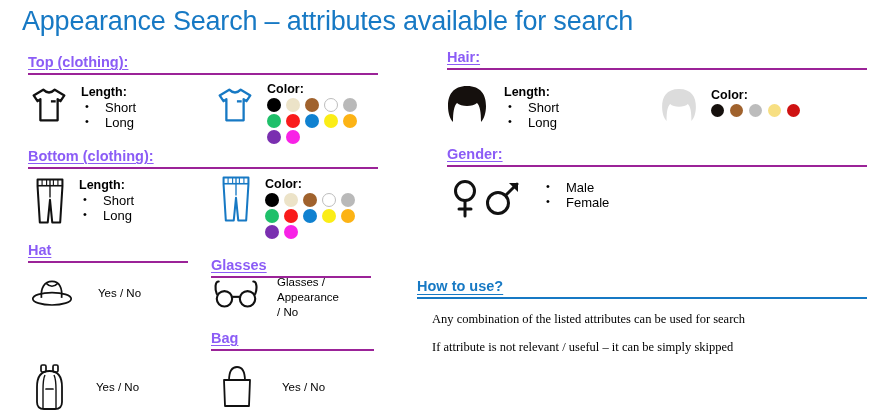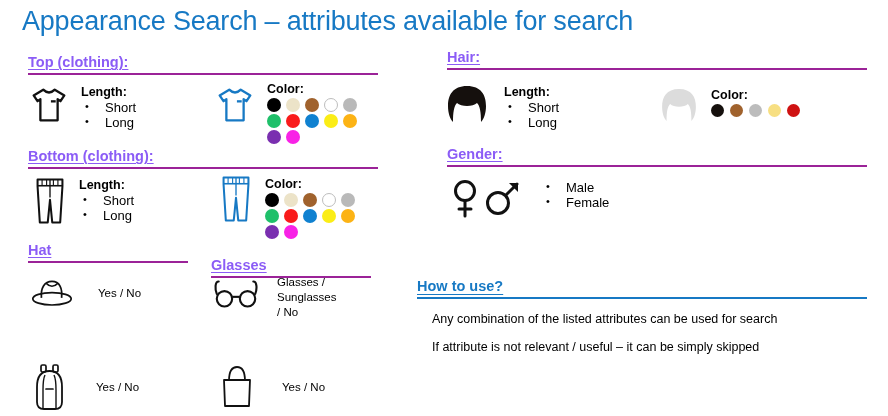--- a/index.html
+++ b/index.html
@@ -55,21 +55,21 @@
   .dot{width:14px;height:14px;border-radius:50%;box-sizing:border-box;display:block;}
   .dot.white{border:1px solid #bdbdbd;}
   .swatch-grid .dot{margin-right:3px;}
   .swatch-grid.hair .dot{width:13px;height:13px;margin-right:4px;}
 
   
   .howto{position:absolute;left:417px;top:278px;width:450px;}
   .howto-head{color:#1779c4;font-weight:bold;font-size:14.5px;
     text-decoration:underline;text-decoration-thickness:1px;text-underline-offset:3px;}
   .howto-rule{height:2px;background:#1779c4;margin-top:3px;width:450px;}
-  .howto-line{font-size:12.5px;line-height:16px;margin-top:12px;margin-left:15px;}
+  .howto-line{font-size:12.5px;line-height:16px;margin-top:12px;margin-left:15px;font-family:Liberation Serif, serif;}
 
   svg{display:block;}
 </style>
 </head>
 <body>
 
 <div class="slide">
 
   <div class="title">Appearance Search – attributes available for search</div>
 
@@ -195,39 +195,43 @@
       <svg width="50" height="36" viewBox="0 0 52 36">
         <path d="M8 6 C4 6 4 14 6 19" fill="none" stroke="#111" stroke-width="2.2" stroke-linecap="round"></path>
         <path d="M44 6 C48 6 48 14 46 19" fill="none" stroke="#111" stroke-width="2.2" stroke-linecap="round"></path>
         <circle cx="14" cy="24" r="8" fill="none" stroke="#111" stroke-width="2.2"></circle>
         <circle cx="38" cy="24" r="8" fill="none" stroke="#111" stroke-width="2.2"></circle>
         <path d="M22 22 H30" stroke="#111" stroke-width="2.2"></path>
       </svg>
     </span>
     <span style="margin-left:16px;">
       <div class="plain">Glasses /</div>
-      <div class="plain">Sunglasses</div>
+      <div class="plain">Appearance</div>
       <div class="plain">/ No</div>
     </span>
   </div>
 
   <div class="row" style="left:30px;top:362px;align-items:center;">
     <span class="icon">
       <svg width="40" height="50" viewBox="0 0 36 50">
         <rect x="9" y="3" width="5" height="7" rx="1.4" fill="none" stroke="#111" stroke-width="1.7"></rect>
         <rect x="21" y="3" width="5" height="7" rx="1.4" fill="none" stroke="#111" stroke-width="1.7"></rect>
         <path d="M17.5 9 C8 9 5 16 5 25 L5 40 C5 45 8 47 12 47 L23 47 C27 47 30 45 30 40 L30 25 C30 16 27 9 17.5 9 Z" fill="none" stroke="#111" stroke-width="1.8"></path>
         <path d="M13 13 C11 17 11 22 11 28 L11 47" fill="none" stroke="#111" stroke-width="1.4"></path>
         <path d="M22 13 C24 17 24 22 24 28 L24 47" fill="none" stroke="#111" stroke-width="1.4"></path>
         <path d="M14 27 H21" stroke="#111" stroke-width="1.7" stroke-linecap="round"></path>
       </svg>
     </span>
     <span class="plain" style="margin-left:26px;">Yes / No</span>
   </div>
 
+  <div class="sec" style="left:211px;top:329px;width:163px;">
+    <div class="sec-head underlined">Bag</div>
+    <div class="rule"></div>
+  </div>
   <div class="row" style="left:218px;top:363px;align-items:center;">
     <span class="icon">
       <svg width="38" height="48" viewBox="0 0 36 48">
         <path d="M10 18 C10 8 13 4 18 4 C23 4 26 8 26 18" fill="none" stroke="#111" stroke-width="1.8"></path>
         <path d="M5 17 H31 L30 43 H6 Z" fill="none" stroke="#111" stroke-width="1.8" stroke-linejoin="round"></path>
       </svg>
     </span>
     <span class="plain" style="margin-left:26px;">Yes / No</span>
   </div>
 

